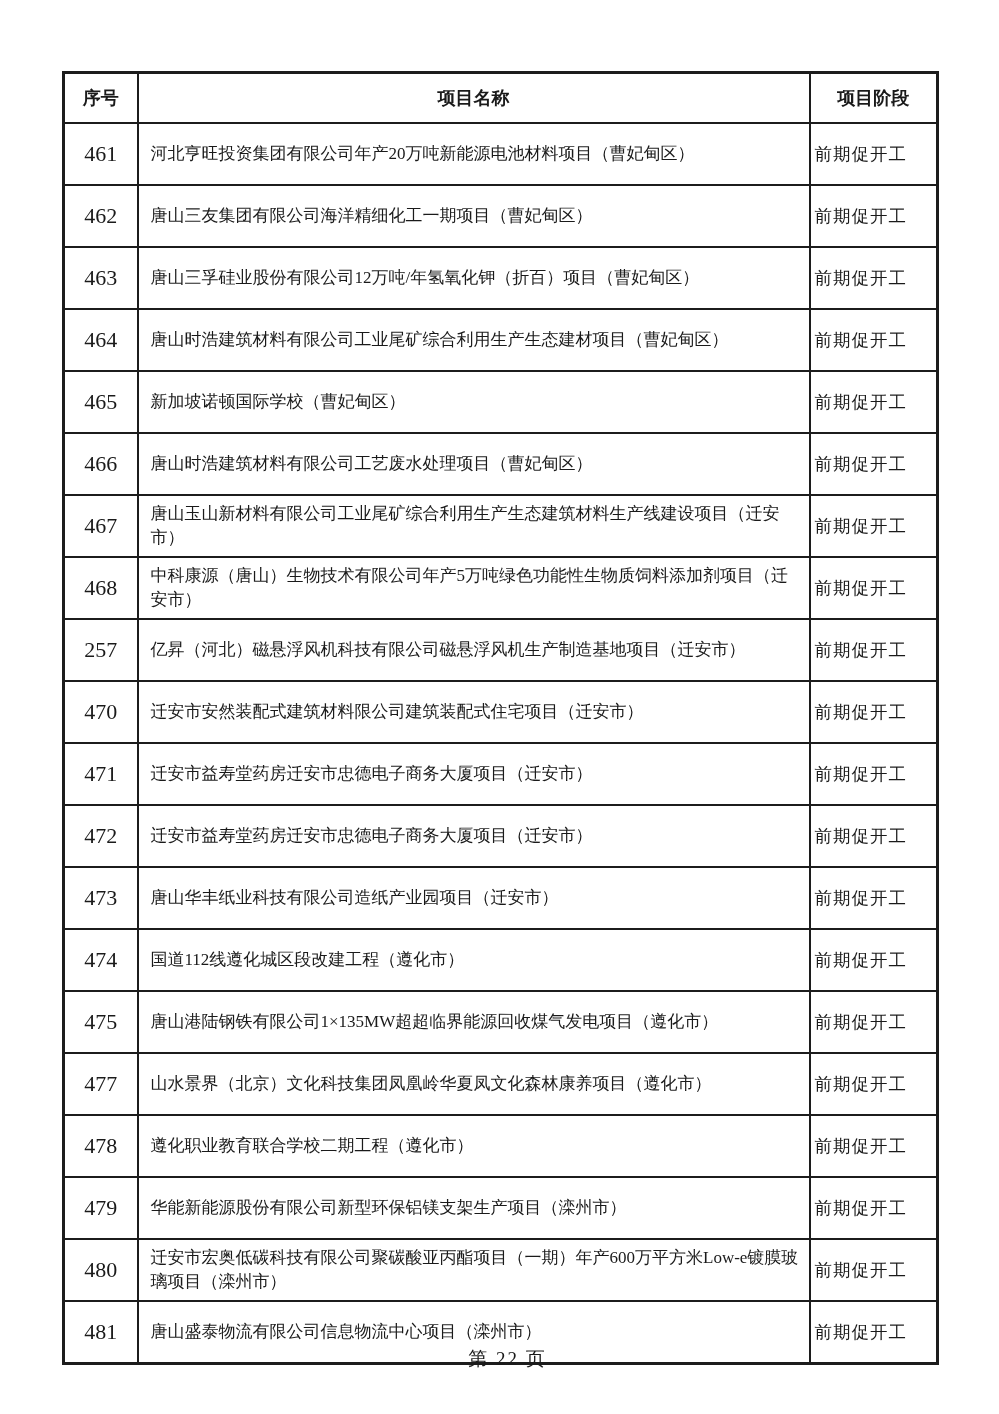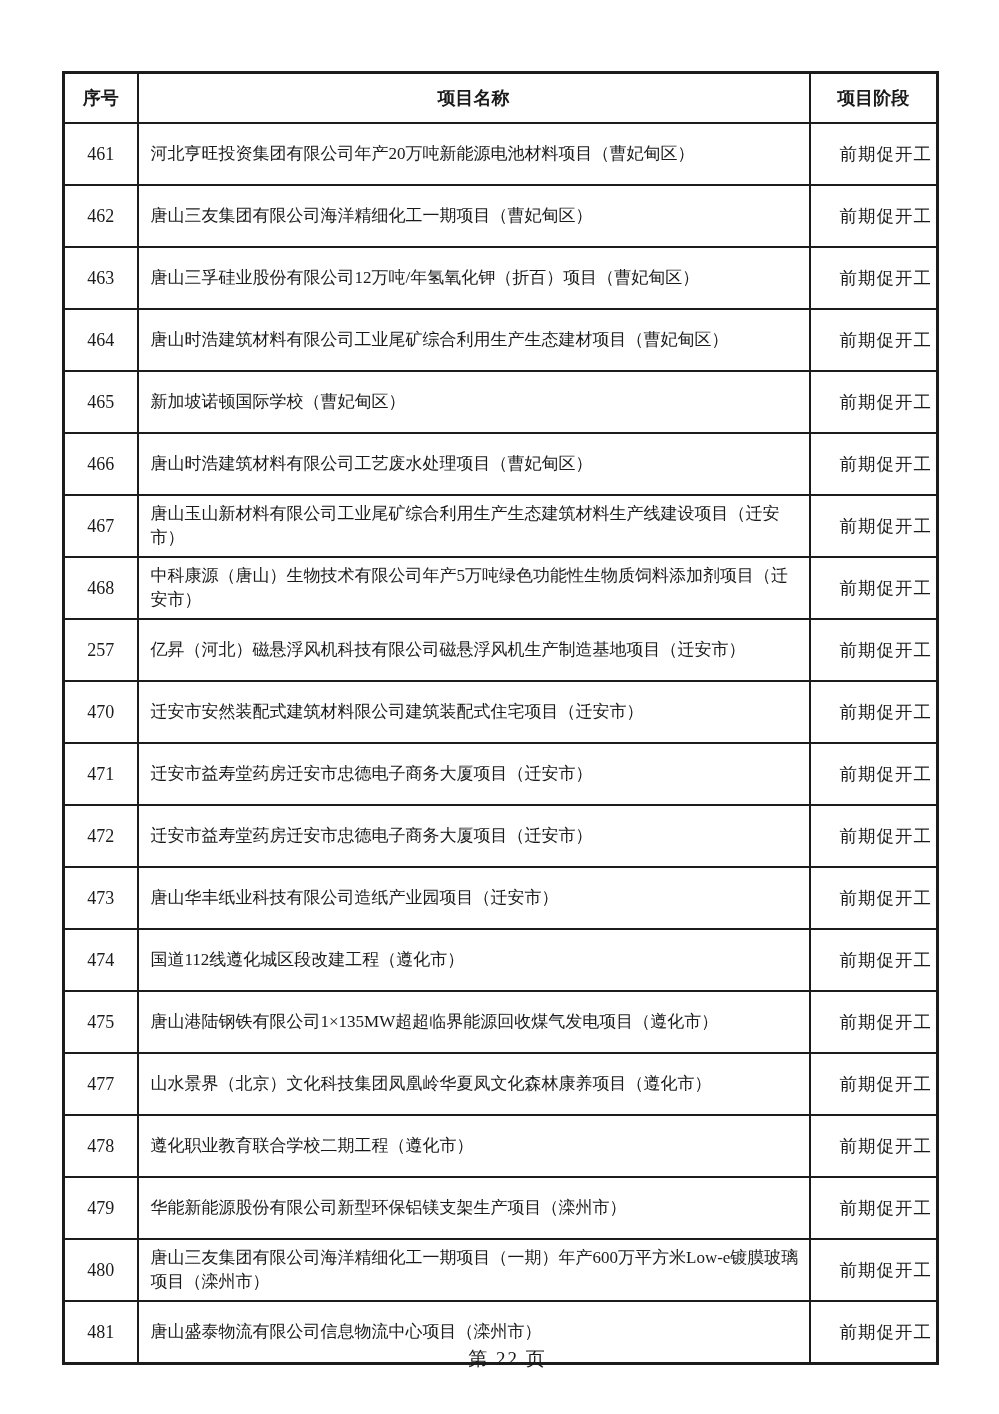--- a/index.html
+++ b/index.html
@@ -43,32 +43,32 @@
     font-size: 18px;
     text-align: center;
     padding: 2px 4px;
     margin-top: 27px;
   }
   tbody td {
     height: 50px;
   }
   td.c-no {
     text-align: center;
-    font-size: 18px;
+    font-size: 22px;
     padding: 2px 4px;
   }
   td.c-name {
     text-align: left;
     font-size: 17px;
     line-height: 1.4;
     padding: 5px 10px 5px 12px;
     word-break: break-all;
   }
   td.c-stage {
-    text-align: right;
+    text-align: left;
     font-size: 17.5px;
     padding: 2px 4px;
     letter-spacing: 1px;
   }
   .page-footer {
     position: absolute;
     left: 0;
     top: 1346px;
     width: 999px;
     text-align: center;
@@ -182,21 +182,21 @@
         <td class="c-name">遵化职业教育联合学校二期工程（遵化市）</td>
         <td class="c-stage">前期促开工</td>
       </tr>
         <tr>
         <td class="c-no">479</td>
         <td class="c-name">华能新能源股份有限公司新型环保铝镁支架生产项目（滦州市）</td>
         <td class="c-stage">前期促开工</td>
       </tr>
         <tr>
         <td class="c-no">480</td>
-        <td class="c-name">唐山三友集团有限公司海洋精细化工一期项目（一期）年产600万平方米Low-e镀膜玻璃项目（滦州市）</td>
+        <td class="c-name">迁安市宏奥低碳科技有限公司聚碳酸亚丙酯项目（一期）年产600万平方米Low-e镀膜玻璃项目（滦州市）</td>
         <td class="c-stage">前期促开工</td>
       </tr>
         <tr>
         <td class="c-no">481</td>
         <td class="c-name">唐山盛泰物流有限公司信息物流中心项目（滦州市）</td>
         <td class="c-stage">前期促开工</td>
       </tr>
       </tbody>
   </table>
 

